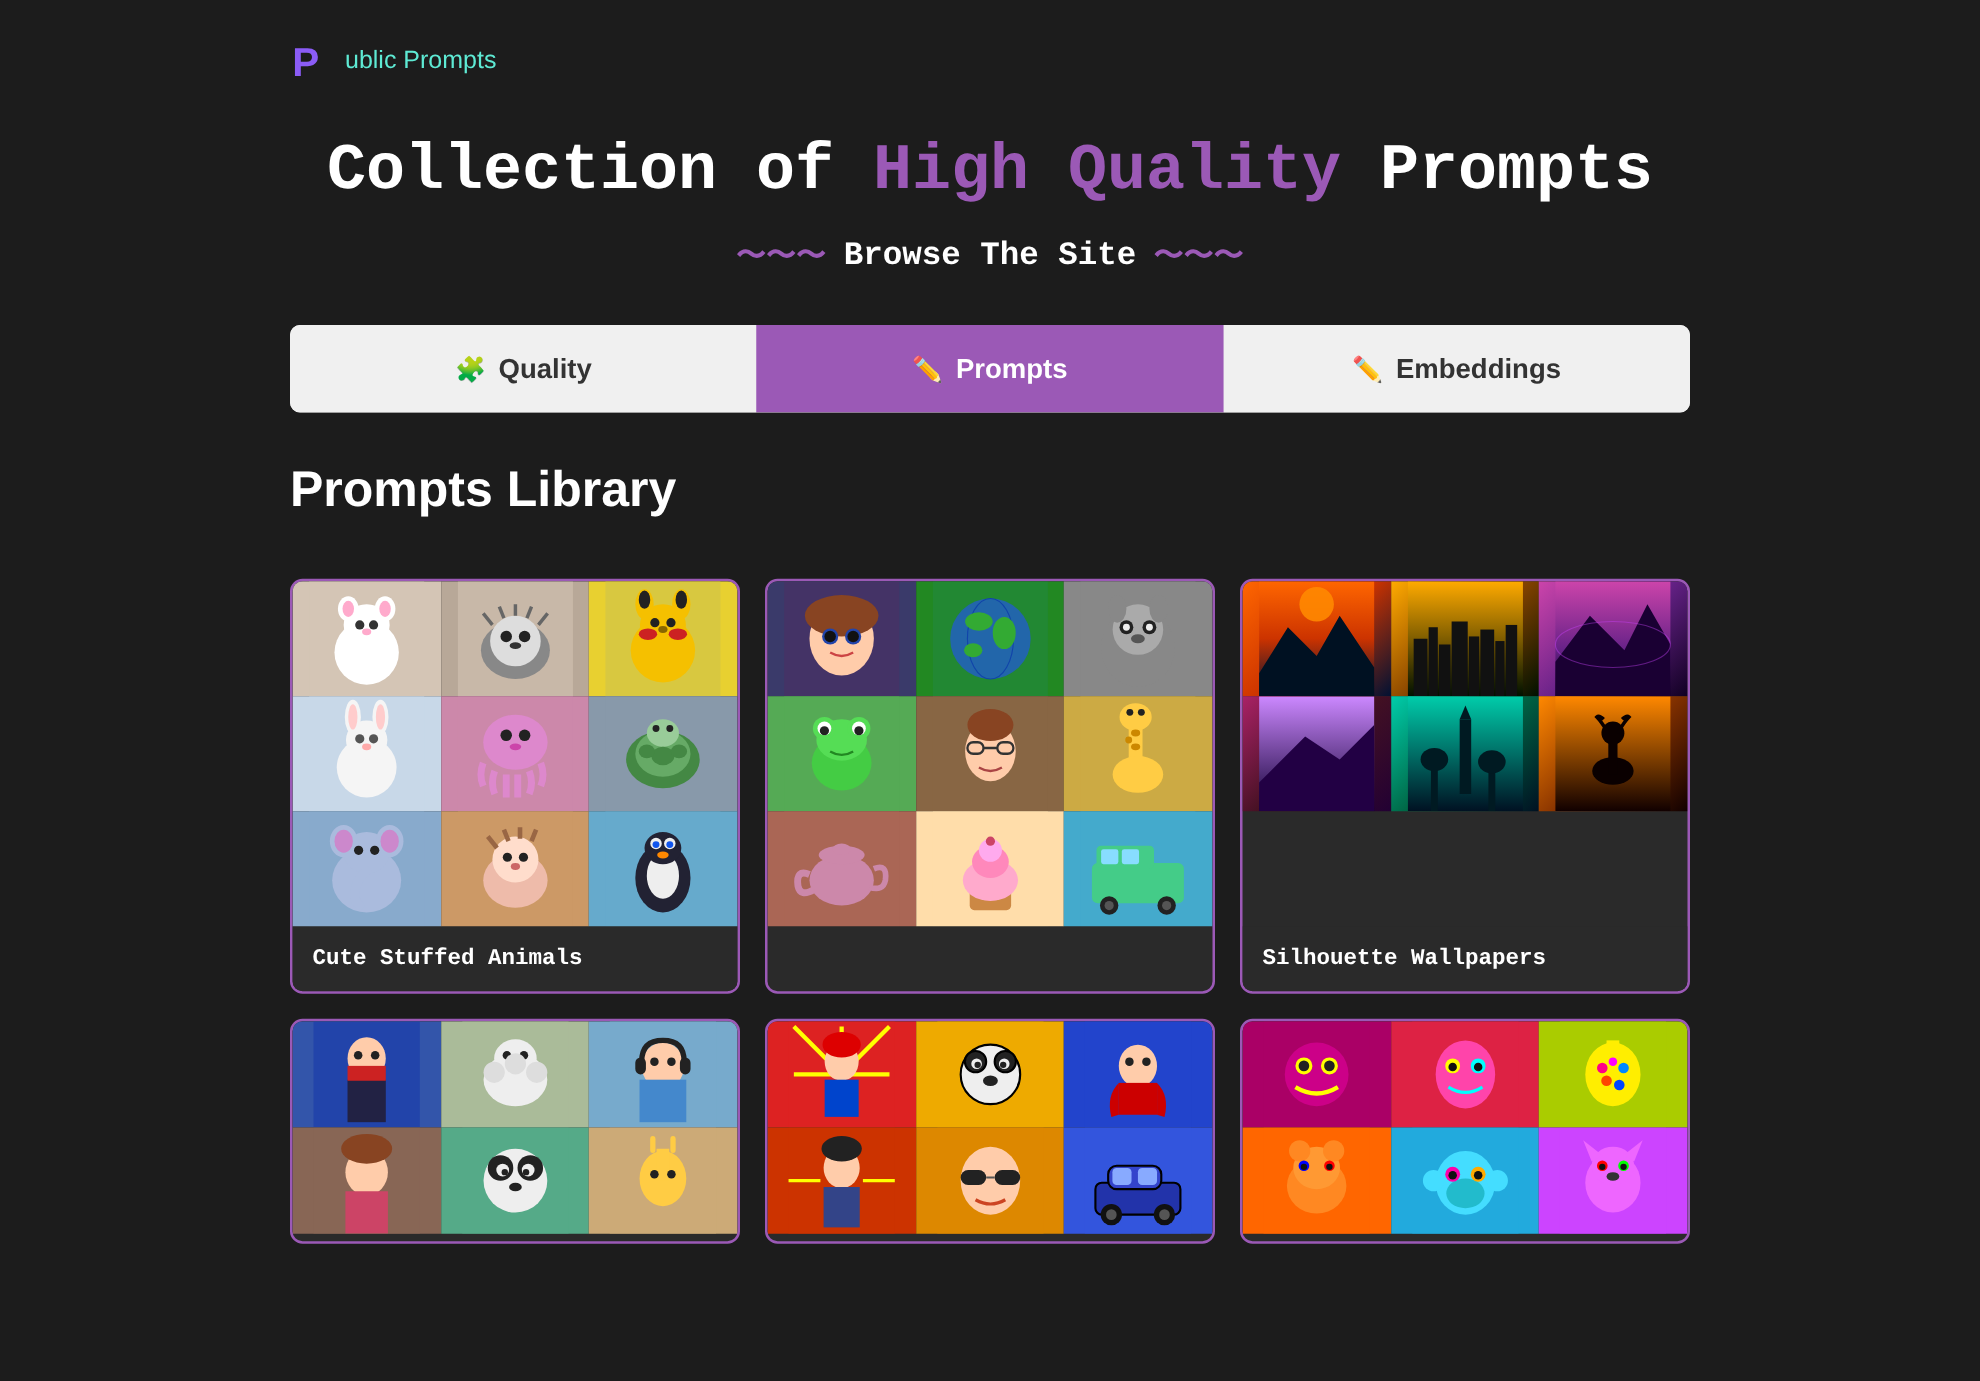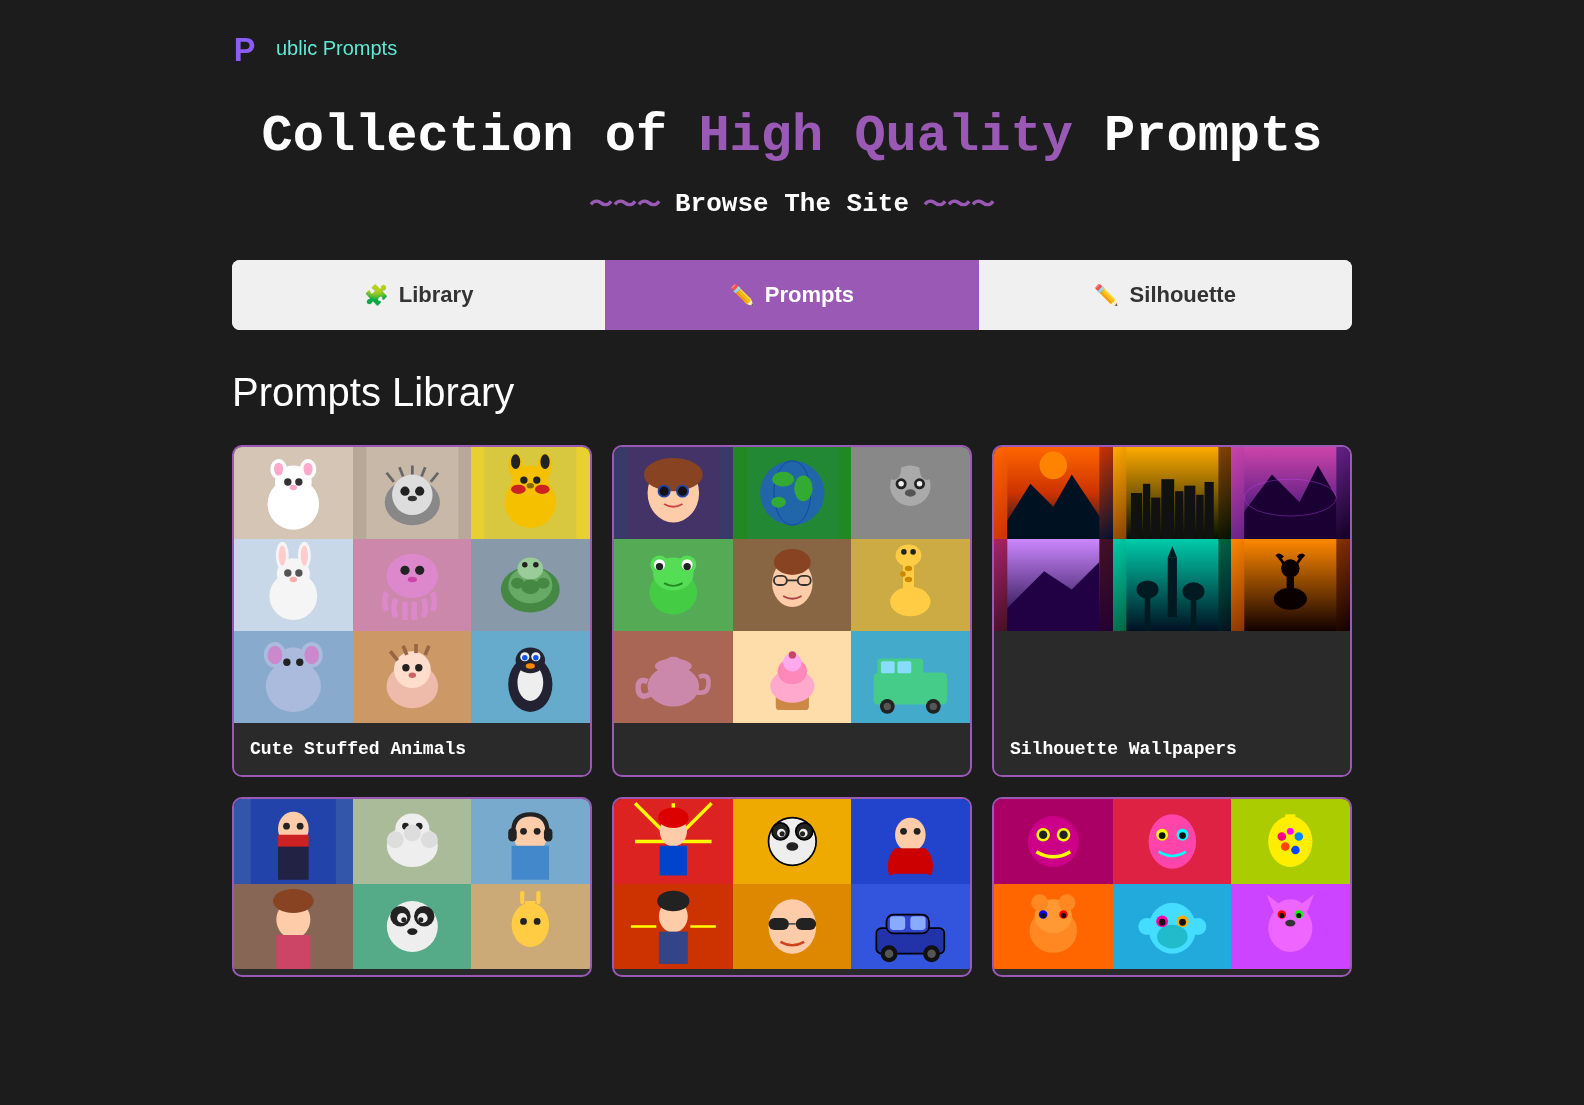--- a/index.html
+++ b/index.html
@@ -116,23 +116,23 @@
       z-index: 10;
     }
 
     .tab-icon {
       font-size: 20px;
     }
 
     
     .library-title {
       font-size: 40px;
-      font-weight: 400;
+      font-weight: 700;
       color: #fff;
-      margin-bottom: 30px;
+      margin-bottom: 48px;
     }
 
     
     .cards-grid {
       display: grid;
       grid-template-columns: repeat(3, 1fr);
       gap: 20px;
       font-family: Liberation Mono, monospace;
     }
 
@@ -256,29 +256,29 @@
     <div class="browse-section">
       <span class="wave-icon">〜〜〜</span>
       <span>Browse The Site</span>
       <span class="wave-icon">〜〜〜</span>
     </div>
   </div>
 
   <div class="tabs-container">
     <div class="tab">
       <span class="tab-icon">🧩</span>
-      <span>Library</span>
+      <span>Quality</span>
     </div>
     <div class="tab active">
       <span class="tab-icon">✏️</span>
       <span>Prompts</span>
     </div>
     <div class="tab">
       <span class="tab-icon">✏️</span>
-      <span>Silhouette</span>
+      <span>Embeddings</span>
     </div>
   </div>
 
   <h2 class="library-title">Prompts Library</h2>
 
   <div class="cards-grid">
 
     <div class="card">
       <div class="card-images">
 

